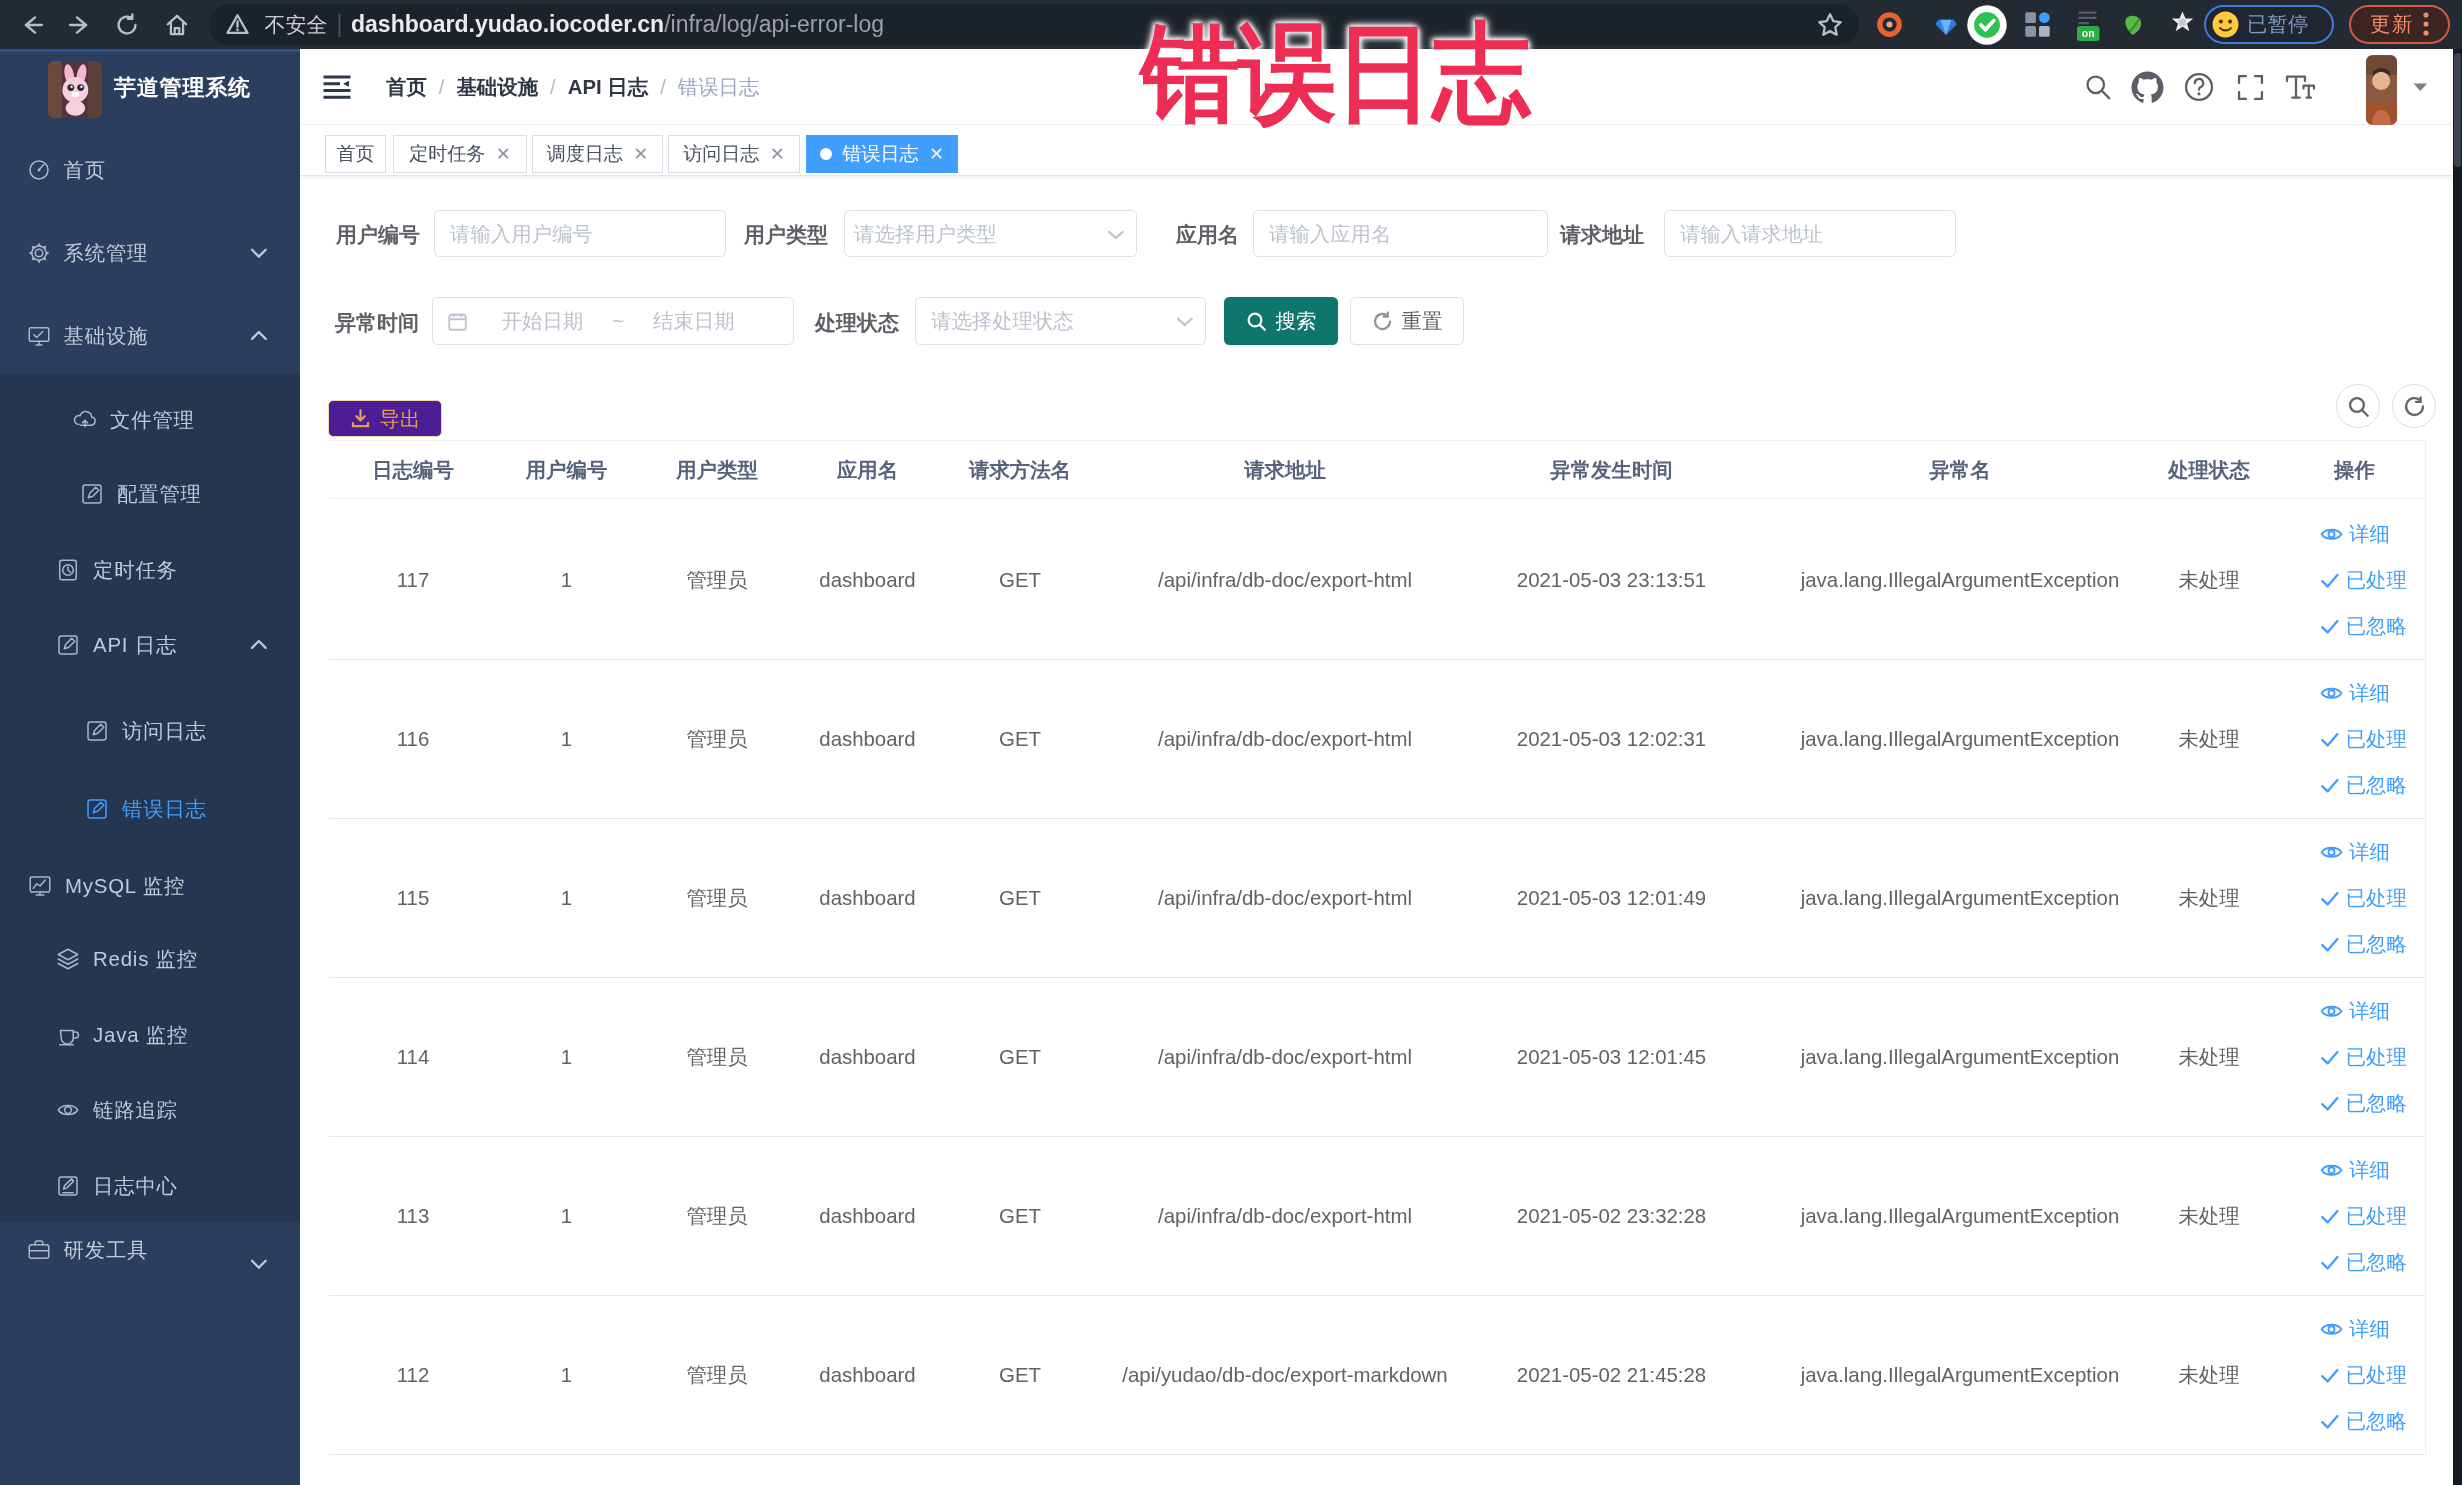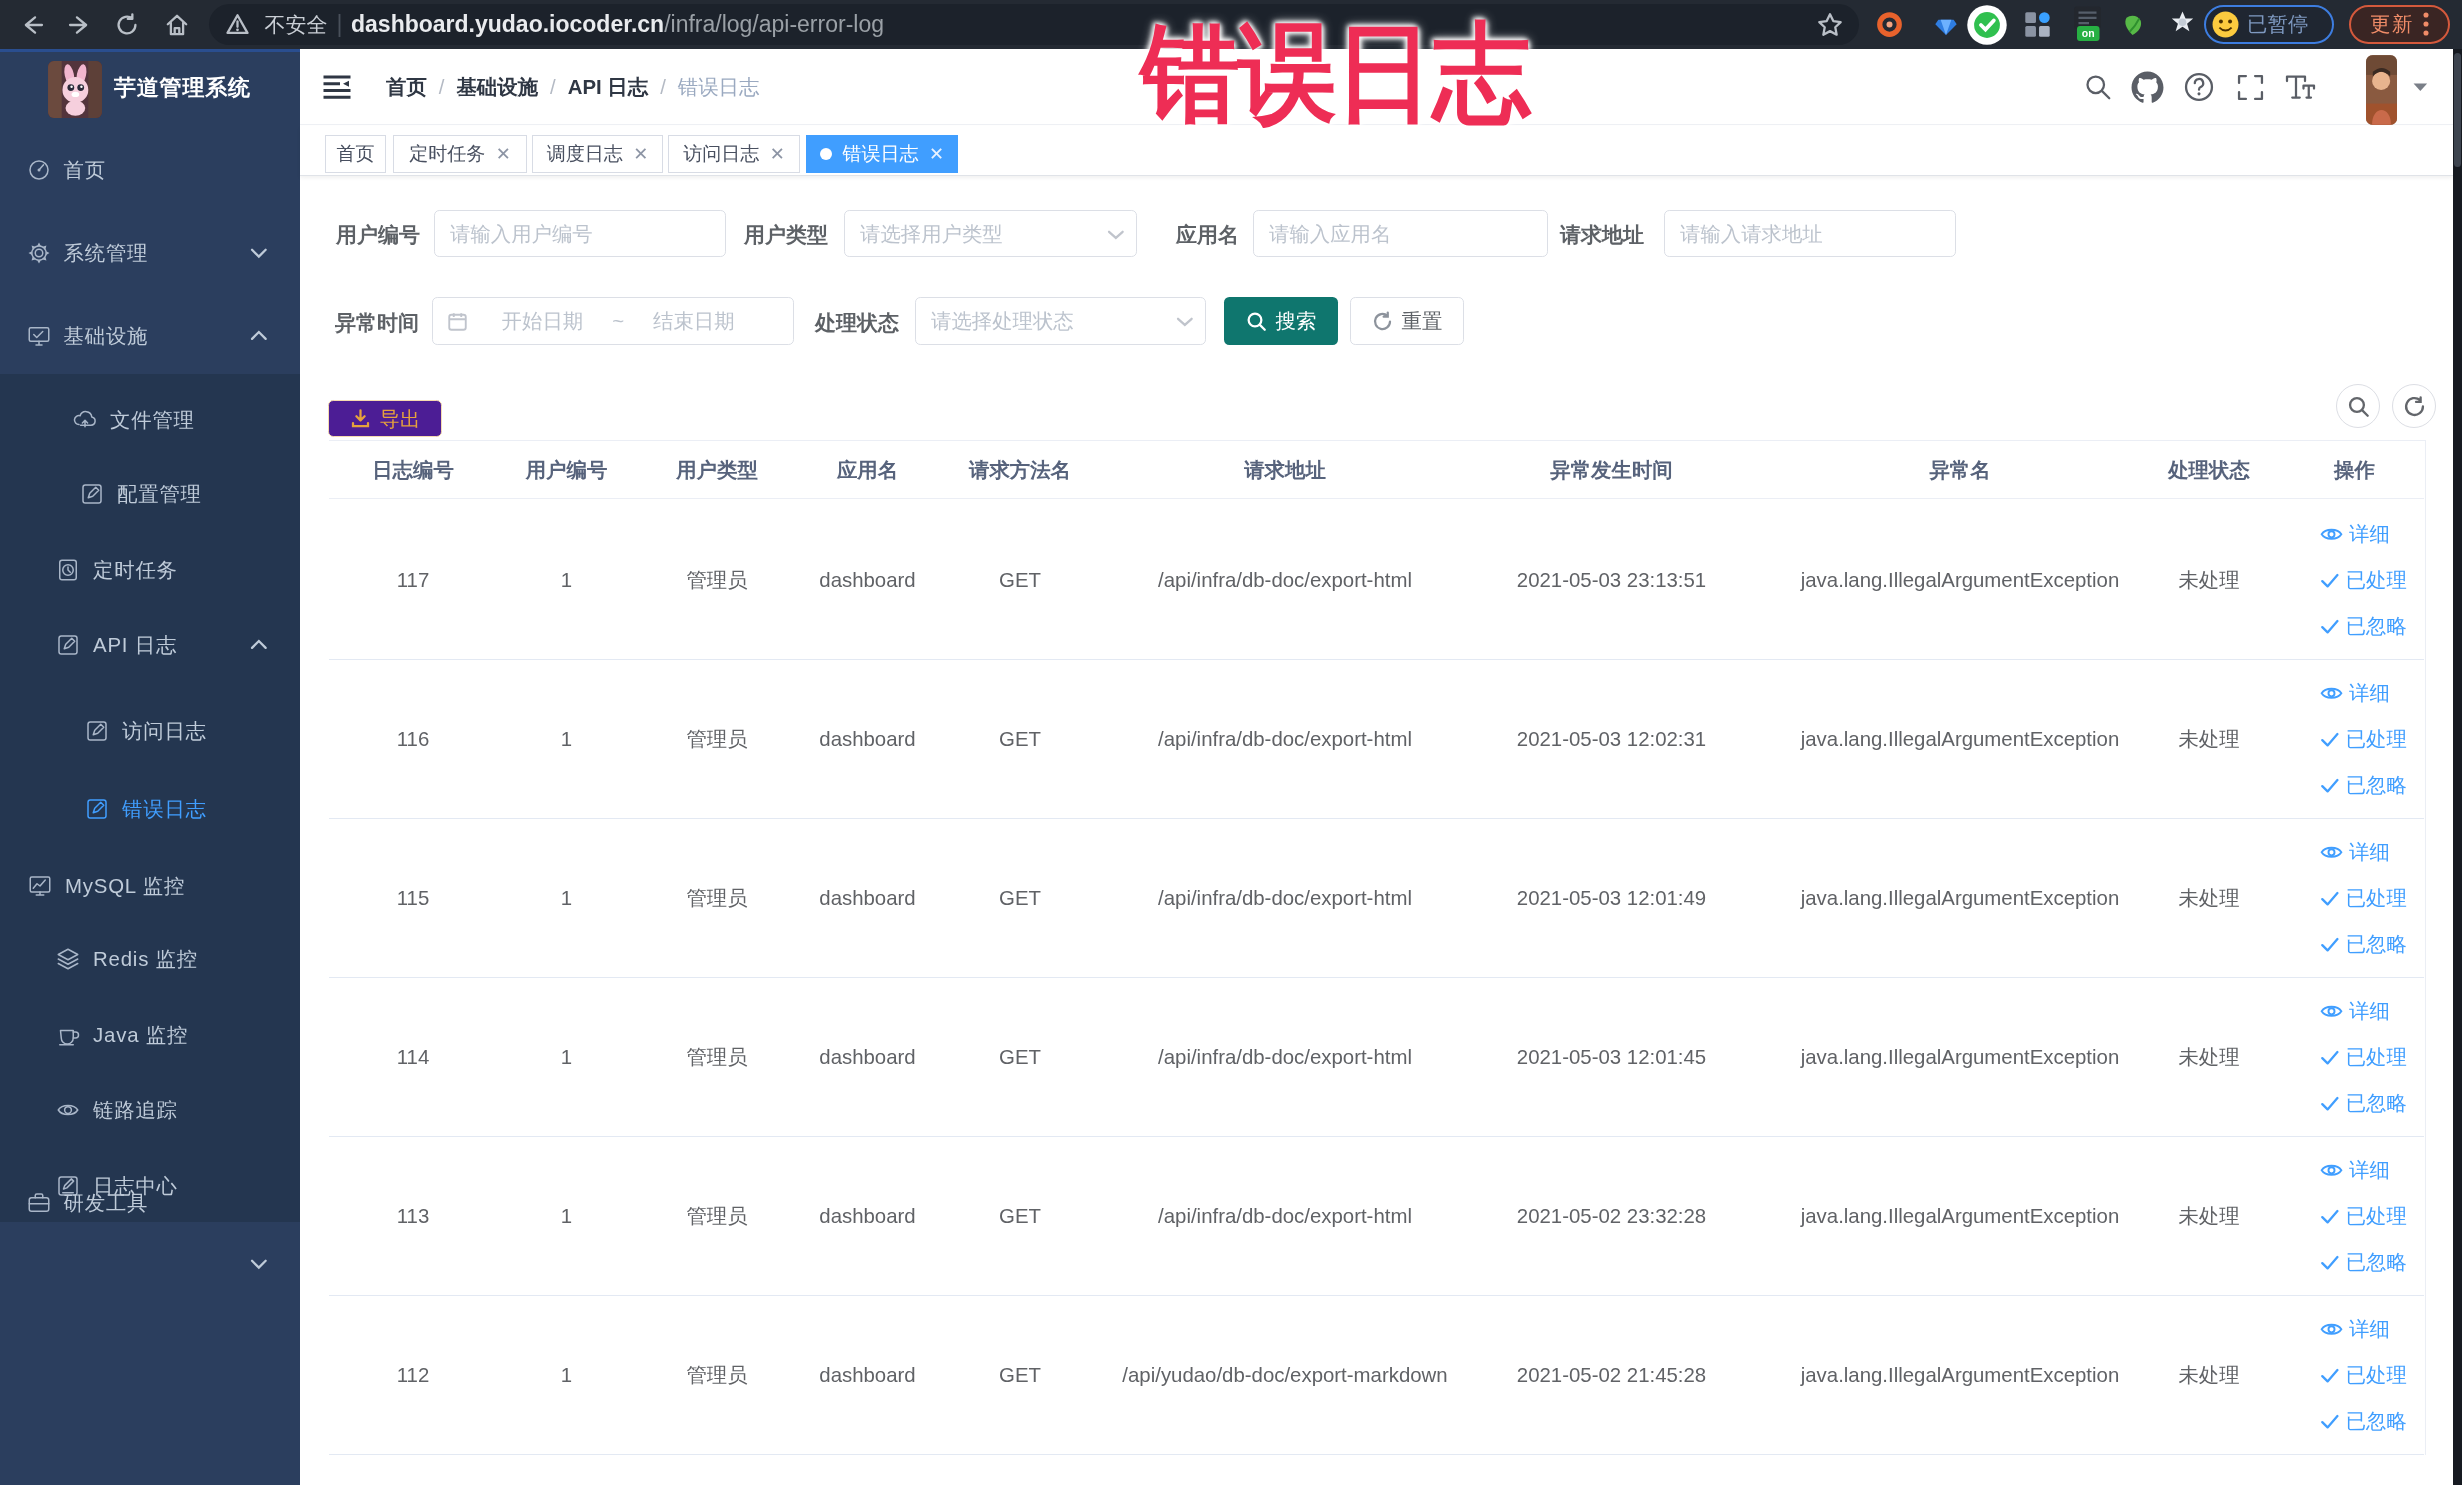--- a/index.html
+++ b/index.html
@@ -283,21 +283,21 @@
     </svg>
     <span class="t">链路追踪</span>
   </div>
 <div class="mi" style="top:1148px;height:76px;padding-left:56px;color:#bfcbd9;font-size:20.4px">
     <svg width="24" height="24" viewBox="0 0 32 32" fill="none">
       <rect x="4" y="4" width="24" height="24" rx="3" stroke="#a9b6c8" stroke-width="2" stroke-linecap="round" stroke-linejoin="round"></rect>
       <path d="M10 20 l1.5-4.5 9-9 3 3 -9 9 -4.5 1.5 M9 25 h14" stroke="#a9b6c8" stroke-width="2" stroke-linecap="round" stroke-linejoin="round"></path>
     </svg>
     <span class="t">日志中心</span>
   </div>
-<div class="mi" style="top:1165px;height:76px;padding-left:26.5px;color:#bfcbd9;font-size:20.4px">
+<div class="mi" style="top:1212px;height:76px;padding-left:26.5px;color:#bfcbd9;font-size:20.4px">
     <svg width="24" height="24" viewBox="0 0 32 32" fill="none">
       <rect x="3" y="9" width="26" height="18" rx="3" stroke="#a9b6c8" stroke-width="2" stroke-linecap="round" stroke-linejoin="round"></rect>
       <path d="M11 9 V6 a2 2 0 0 1 2-2 h6 a2 2 0 0 1 2 2 v3 M3 17 h26" stroke="#a9b6c8" stroke-width="2" stroke-linecap="round" stroke-linejoin="round"></path>
     </svg>
     <span class="t">研发工具</span>
   </div>
 <svg class="arrow" style="top:1254px" viewBox="0 0 26 26">
     <path d="M4 9 L13 18 L22 9" stroke="#bfcbd9" stroke-width="3" fill="none" stroke-linecap="round"></path>
   </svg>
 <div id="navbar"></div>
@@ -356,21 +356,21 @@
 <div class="tag" style="left:393px;width:134px">定时任务<span class="x">✕</span></div>
 <div class="tag" style="left:532px;width:131px">调度日志<span class="x">✕</span></div>
 <div class="tag" style="left:668px;width:132px">访问日志<span class="x">✕</span></div>
 <div class="tag tagactive" style="left:806px;width:152px"><span class="dot"></span>错误日志<span class="x">✕</span></div>
 <div class="flabel" style="left:238px;top:221px;width:182px">用户编号</div>
 <div class="finput" style="left:434px;top:210px;width:292px;height:47px">
     <span class="ph" style="margin-left:15px">请输入用户编号</span>
   </div>
 <div class="flabel" style="left:646px;top:221px;width:182px">用户类型</div>
 <div class="finput" style="left:844px;top:210px;width:293px;height:47px">
-    <span class="ph" style="margin-left:15px">请选择用户类型</span>
+    <span class="ph" style="margin-left:9px">请选择用户类型</span>
     <svg style="position:absolute;right:10.6px;top:13.6px" width="19.7" height="19.7" viewBox="0 0 26 26" fill="none">
       <path d="M4 9 L13 17 L22 9" stroke="#c0c4cc" stroke-width="3" fill="none" stroke-linecap="round"></path>
     </svg>
   </div>
 <div class="flabel" style="left:1057px;top:221px;width:182px">应用名</div>
 <div class="finput" style="left:1253px;top:210px;width:295px;height:47px">
     <span class="ph" style="margin-left:15px">请输入应用名</span>
   </div>
 <div class="flabel" style="left:1462px;top:221px;width:182px">请求地址</div>
 <div class="finput" style="left:1664px;top:210px;width:292px;height:47px">

